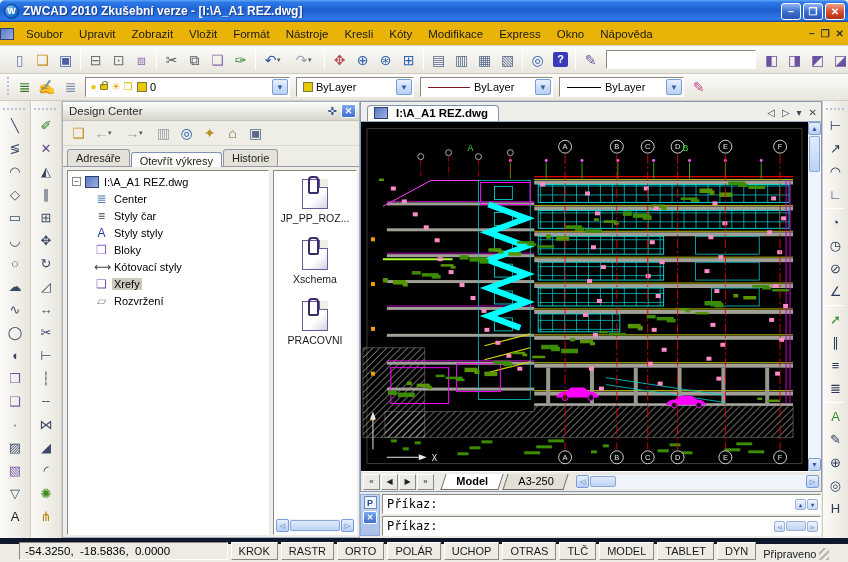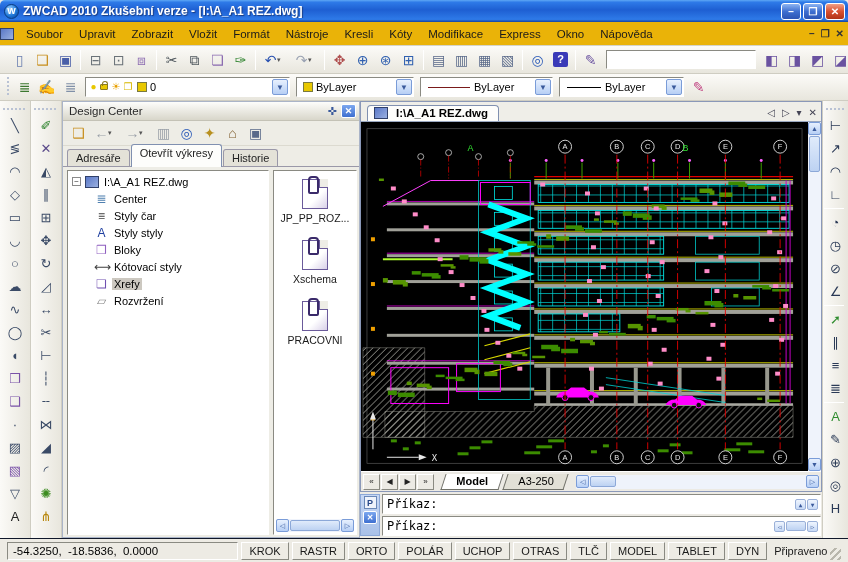--- a/index.html
+++ b/index.html
@@ -77,21 +77,21 @@
   .dc-title { height:19px; display:flex; align-items:center; padding:0 3px 0 6px; color:#2A2A2A; font-size:11.5px;
     background:linear-gradient(180deg,#FDFDFB,#D8D6CA); border-bottom:1px solid #C4C2B6; }
   .dc-title .t { flex:1; }
   .dc-pin { font-size:11px; color:#3A5A9C; margin-right:4px; }
   .dc-close { width:15px; height:14px; background:linear-gradient(180deg,#7DA8EF,#3E6FD0); border:1px solid #fff; border-radius:2px;
     color:#fff; font-size:9px; font-weight:bold; display:flex; align-items:center; justify-content:center; }
   .dc-toolbar { height:25px; display:flex; align-items:center; padding:0 4px; border-bottom:1px solid #DCDAD0; }
   .dc-tabs { height:21px; display:flex; align-items:flex-end; padding:0 4px; border-bottom:1px solid #9A98A8; }
   .dc-tab { padding:2px 8px 2px; margin-right:1px; font-size:11px; background:#E4E2D8; border:1px solid #9A98A8; border-bottom:none;
     border-radius:3px 3px 0 0; color:#222; }
-  .dc-tab.active { background:#FDFDFB; font-weight:normal; padding-bottom:8px; position:relative; top:1px; border-color:#8090B0; }
+  .dc-tab.active { background:#FDFDFB; font-weight:normal; padding-bottom:0; position:relative; top:1px; border-color:#8090B0; }
   .dc-body { flex:1; display:flex; padding:3px 2px 2px 4px; gap:4px; overflow:hidden; }
   .dc-tree { width:202px; background:#fff; overflow:hidden; padding:2px 0 0 4px; }
   .tree-row { display:flex; align-items:center; height:17px; white-space:nowrap; }
   .tree-row .exp { width:9px; height:9px; border:1px solid #8A8A8A; background:#fff; font-size:8px; line-height:7px; text-align:center;
     color:#333; margin-right:4px; }
   .tree-row .ti { width:15px; font-size:12px; text-align:center; margin-right:3px; line-height:1; }
   .tree-child { margin-left:22px; }
   .tree-label { padding:0 2px; }
   .tree-label.selected { background:#CCC8C0; }
   .dc-items { flex:1; background:#fff; display:flex; flex-direction:column; align-items:center; padding-top:8px; position:relative; }
@@ -138,21 +138,21 @@
     color:#fff; font-size:8px; font-weight:bold; display:flex; align-items:center; justify-content:center; }
   .cmd-lines { flex:1; display:flex; flex-direction:column; gap:2px; }
   .cmd-line { flex:1; background:#fff; display:flex; align-items:center; padding:0 4px;
     font-family:"DejaVu Sans Mono", monospace; font-size:12px; color:#000; position:relative; }
   .cmd-scroll-mini { position:absolute; right:2px; display:flex; align-items:center; gap:1px; }
   .mini-btn { width:11px; height:11px; border:1px solid #9AB0D8; border-radius:2px; background:linear-gradient(180deg,#EFF5FE,#C8DAF6);
     color:#3A5A9C; font-size:6px; display:flex; align-items:center; justify-content:center; }
   .mini-thumb { width:20px; height:10px; border:1px solid #9AB0D8; border-radius:2px; background:linear-gradient(180deg,#E0EBFB,#BDD2F2); }
 
   
-  .statusbar { flex:0 0 24px; height:24px; display:flex; align-items:center; gap:3px; padding:2px 7px; background:#EDEBE4; border-top:1px solid #0f172a; }
+  .statusbar { flex:0 0 24px; height:24px; display:flex; align-items:flex-end; gap:3px; padding:2px 19px; background:#EDEBE4; border-top:6px solid #0f172a; }
   .coords { width:260px; height:18px; display:flex; align-items:center; padding:0 5px; font-size:11.5px; background:#EDEBE4; white-space:pre; }
   .toggle { height:18px; display:flex; align-items:center; padding:0 7px; font-size:11px; color:#1A1A1A; background:#EDEBE4; }
   .sb-msg { margin-left:4px; font-size:11px; color:#1A1A1A; flex:1; }
   .resize-grip { width:12px; height:12px; align-self:flex-end;
     background-image:repeating-linear-gradient(135deg,transparent 0 3px,#B8B6AC 3px 5px); }
 </style>
 </head>
 <body>
 
 <div class="app">

